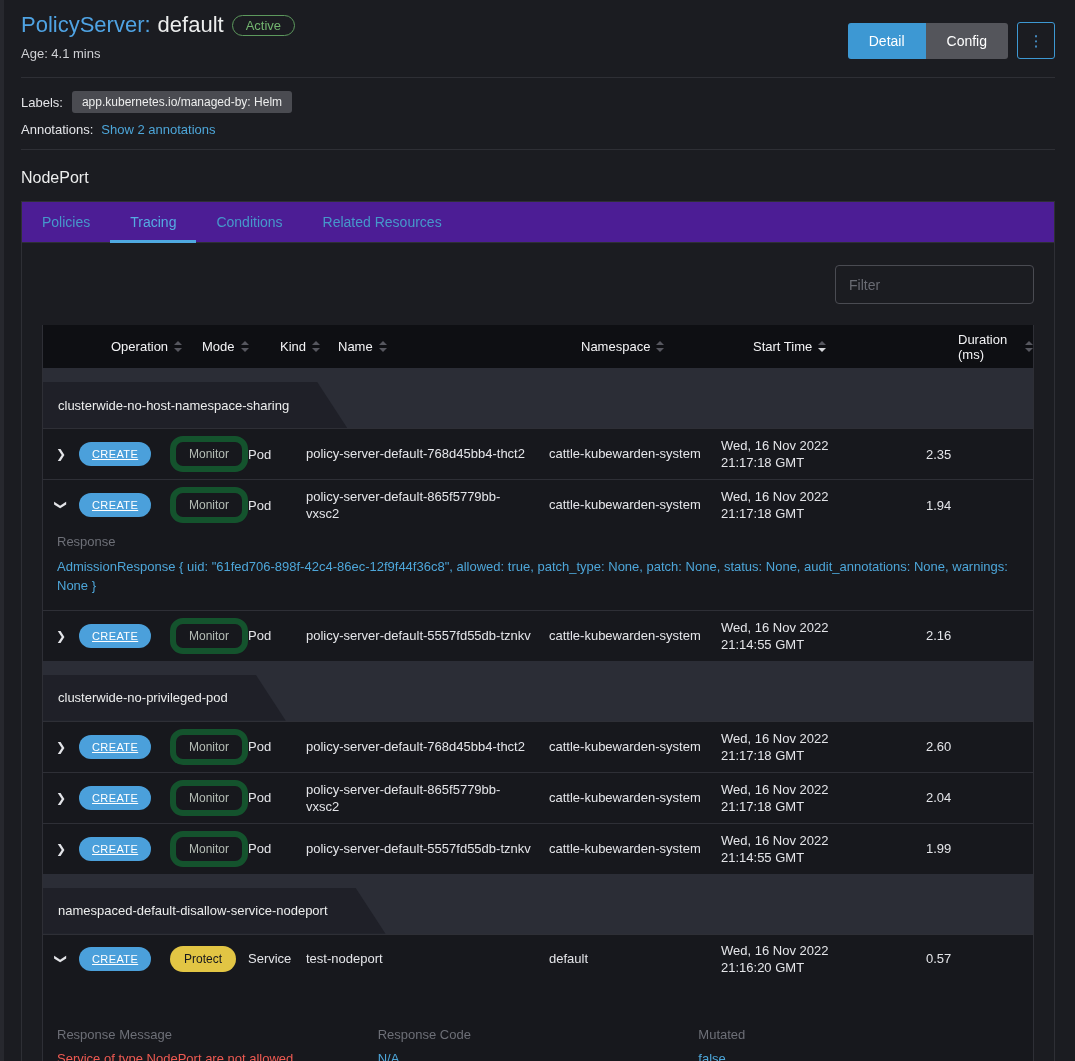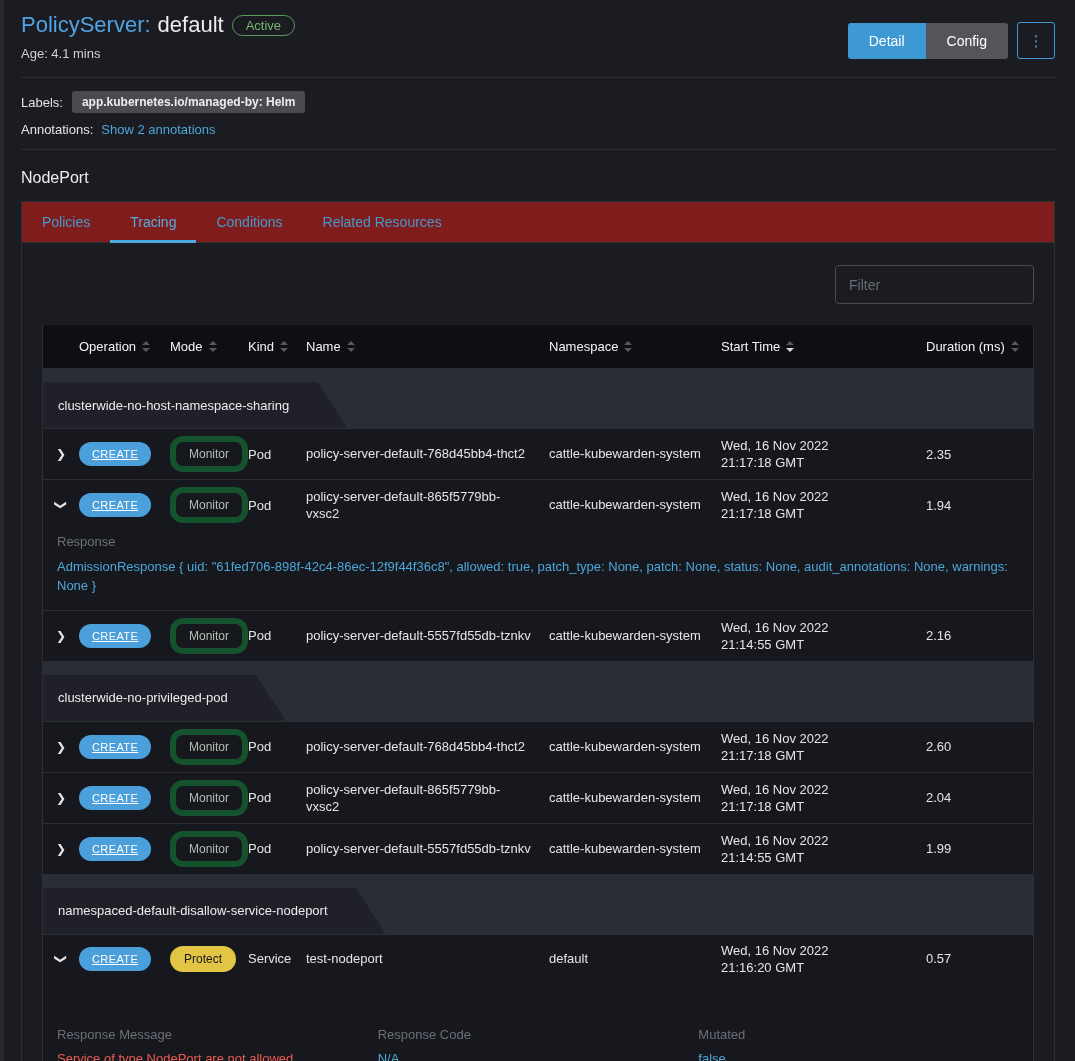--- a/index.html
+++ b/index.html
@@ -34,43 +34,43 @@
     border:1px solid #3d98d3; border-radius:3px; color:#4fa3e3; font-size:15px;
     cursor:pointer; line-height:1;
   }
   .divider { border-top:1px solid #2e2f35; margin-top:16px; }
 
   
   .meta { margin-top:13px; font-size:13px; }
   .meta-row { display:flex; align-items:center; margin-bottom:9px; }
   .meta-label { color:#e4e5e9; }
   .label-chip { background:#4a4b51; color:#eceded; font-size:12px; padding:4px 10px;
-                border-radius:3px; margin-left:9px;font-weight:bold; }
+                border-radius:3px; margin-left:9px; }
   .link { color:#4da6d9; margin-left:8px; cursor:pointer; }
 
   .section-title { font-size:16px; font-weight:500; color:#eceded; margin:19px 0 14px; }
 
   
   .tab-panel { border:1px solid #2e2f35; margin-bottom:20px; }
-  .tabs { display:flex; background:#7f1d1d; border-bottom:1px solid #2e2f35; }
+  .tabs { display:flex; background:#4c1d95; border-bottom:1px solid #2e2f35; }
   .tab { padding:12px 20px 10px; font-size:14px; color:#4698cb; cursor:pointer;
          border-bottom:3px solid transparent; margin-bottom:-1px; }
   .tab.active { color:#55ace2; border-bottom-color:#4fa9e1; }
   .panel-body { padding:22px 20px 20px; }
   .filter-row { display:flex; justify-content:flex-end; }
   .filter-input { width:199px; height:39px; background:transparent; border:1px solid #4a4b52;
                   border-radius:4px; color:#e4e5e9; padding:0 13px; font-size:14px;
                   font-family:"Liberation Sans", sans-serif; outline:none; }
   .filter-input::placeholder { color:#696b73; }
 
   
   .trace-table { margin-top:21px; border-left:1px solid #2e2f36; border-right:1px solid #2e2f36;
                  border-bottom:1px solid #2e2f36; background:#17181d; }
   .grid-cols { display:grid; grid-template-columns:36px 91px 78px 58px 243px 172px 205px 1fr; }
-  .thead { background:#0e0f13; min-height:43px; align-items:center; font-size:13px; color:#f4f4f6; }
+  .thead { background:#0e0f13; min-height:43px; align-items:center; font-size:13px; color:#f4f4f6;padding-left:32px; }
   .th { display:flex; align-items:center; gap:6px; cursor:pointer; }
   .sort { display:inline-flex; flex-direction:column; gap:3px; }
   .caret-up { width:0; height:0; border-left:4px solid transparent; border-right:4px solid transparent;
               border-bottom:4px solid #56575f; }
   .caret-down { width:0; height:0; border-left:4px solid transparent; border-right:4px solid transparent;
                 border-top:4px solid #56575f; }
   .caret-down.active { border-top-color:#d8d9dd; }
 
   .group-row { background:#2b2d36; padding-top:14px; }
   .group-tab { height:46px; background:#1f2028; width:fit-content; min-width:220px;

